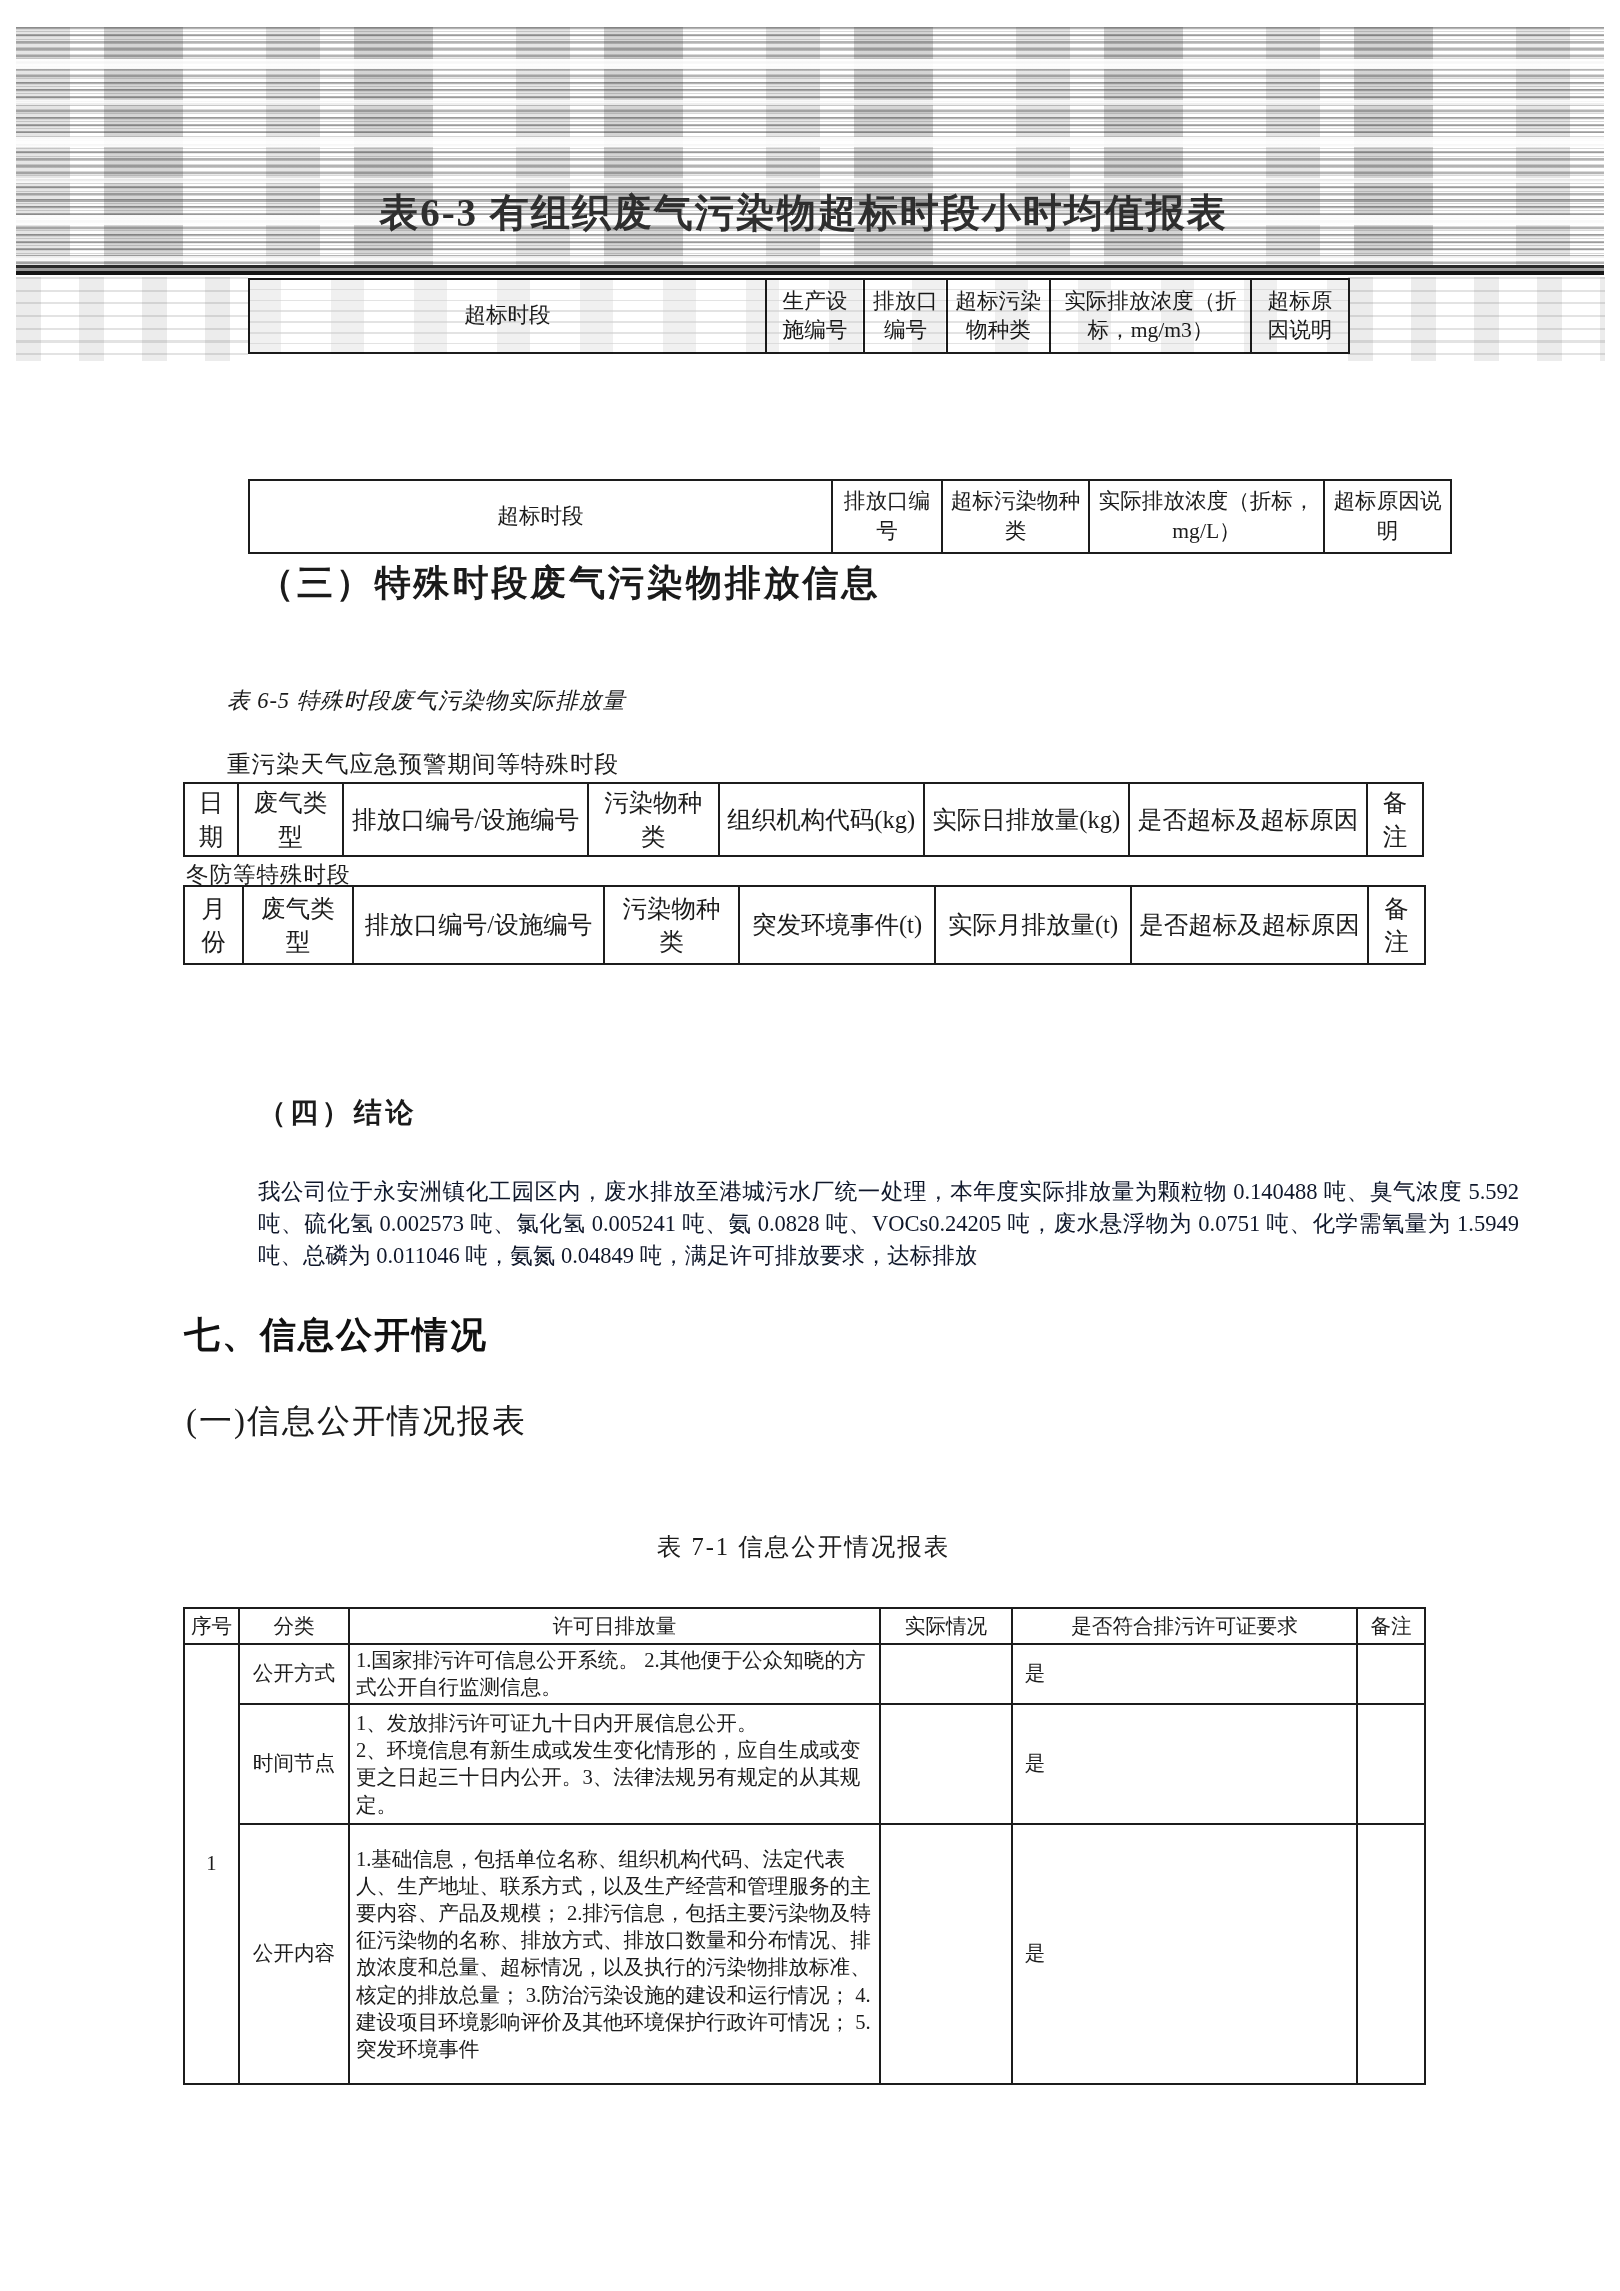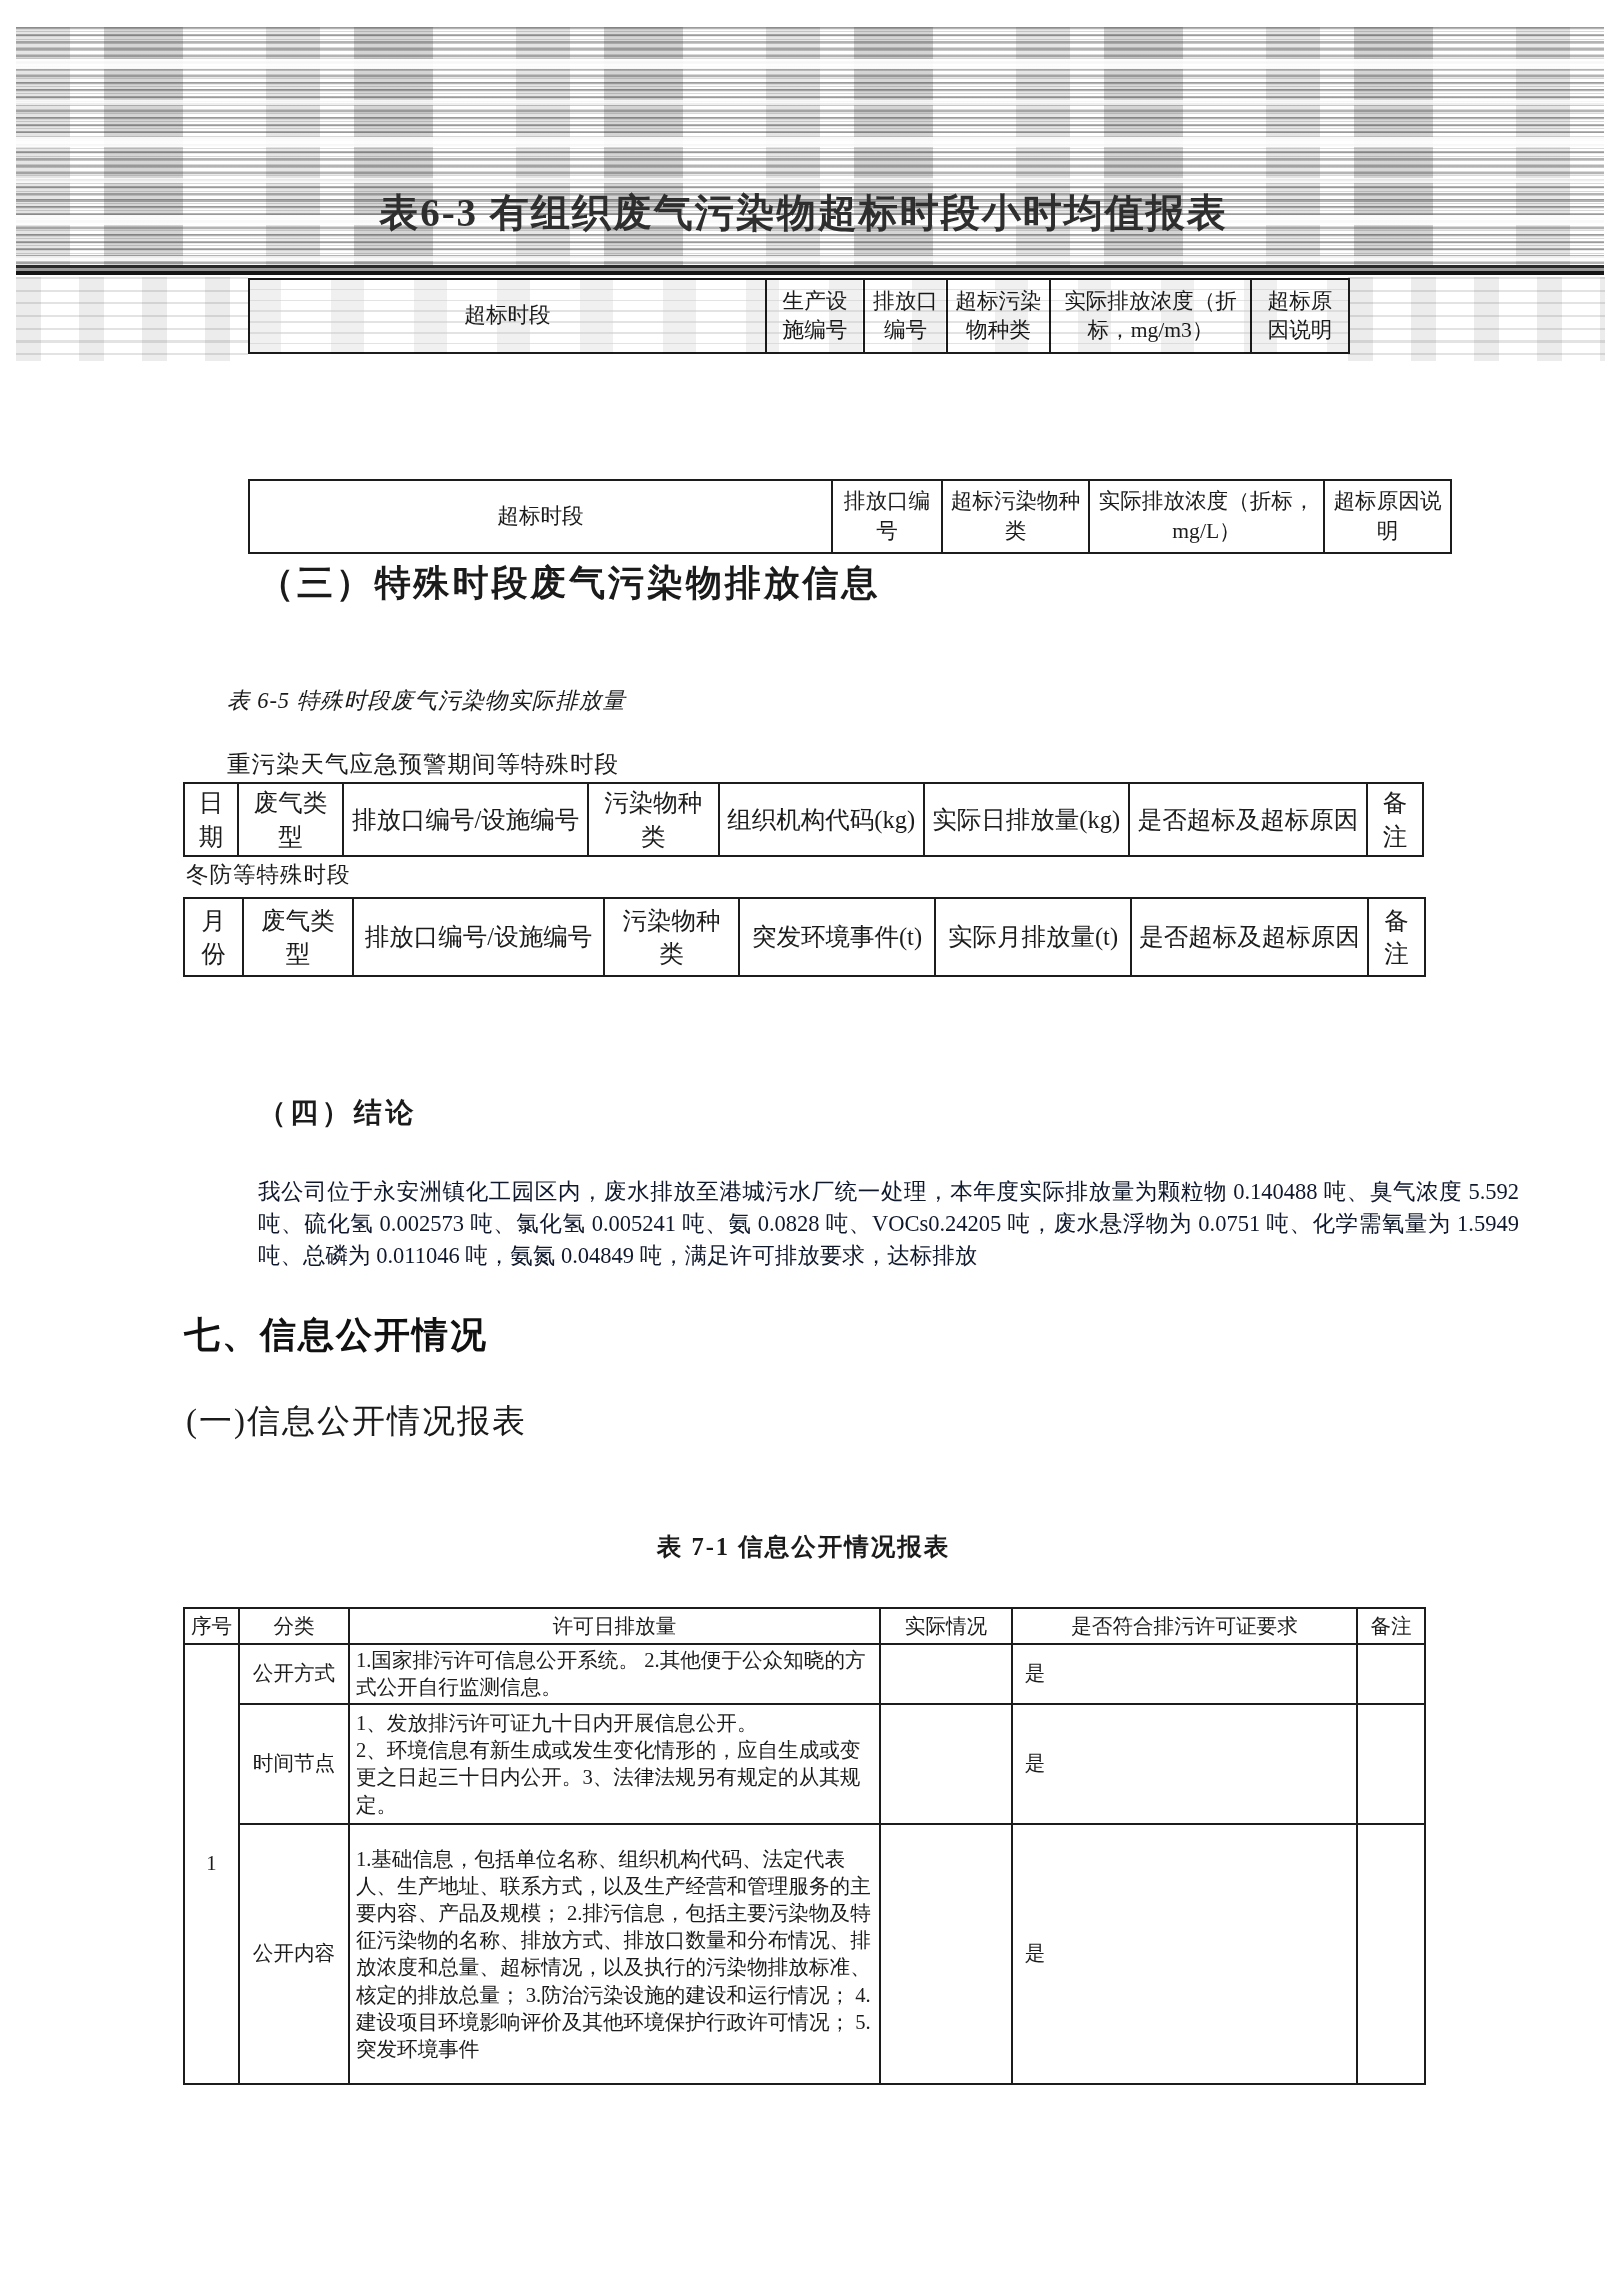--- a/index.html
+++ b/index.html
@@ -49,21 +49,21 @@
   
   table.sheet{border-collapse:collapse;table-layout:fixed;position:absolute;z-index:2;background:transparent;}
   table.sheet td{
     border:2px solid #1c1c1c;text-align:center;vertical-align:middle;
     padding:2px 5.9px;line-height:1.35;overflow:hidden;
   }
   .t63{left:248px;top:278px;width:1100px;height:76px;font-size:21.6px;}
   .t64{left:248px;top:479px;width:1203px;height:75px;font-size:21.6px;}
   .t65a{left:183px;top:782px;width:1241px;height:75px;font-size:24.5px;}
   .t65a td,.t65b td{padding:2px 2px;}
-  .t65b{left:183px;top:885px;width:1241px;height:80px;font-size:24.5px;margin-top:12px;}
+  .t65b{left:183px;top:885px;width:1241px;height:80px;font-size:24.5px;}
   .t71{left:183px;top:1607px;width:1241px;font-size:20.6px;}
   .t71 td{padding:2px 7.8px;}
   .t71 td.cell-content{text-align:left;line-height:1.32;white-space:pre-line;}
   .t71 td.cell-compliant{text-align:left;padding-left:11.8px;}
   .t71 tr.hdr td{line-height:1.2;}
   
   .cap-t64{position:absolute;left:248px;top:402px;width:1203px;text-align:center;font-size:28px;letter-spacing:2px;}
   .sec3{position:absolute;left:258px;top:559px;font-size:36px;font-weight:600;letter-spacing:2.9px;}
   .cap-t65{position:absolute;left:227px;top:685px;font-size:22.5px;letter-spacing:1px;font-style:italic;}
   .label-heavy{position:absolute;left:227px;top:748px;font-size:23.5px;letter-spacing:1px;}
@@ -71,21 +71,21 @@
   .sec4{position:absolute;left:258px;top:1094px;font-size:28px;font-weight:600;letter-spacing:3.9px;}
   .conclusion{
     position:absolute;left:258px;top:1176px;width:1261px;
     font-size:22.5px;line-height:32px;text-align:justify;color:#0f172a;
   }
   .sec7{
     position:absolute;left:184px;top:1311px;font-size:36px;font-weight:700;letter-spacing:2px;
     font-family:"Liberation Sans","DejaVu Sans",sans-serif;color:#111;
   }
   .sec7-sub{position:absolute;left:186px;top:1399px;font-size:33px;font-weight:400;letter-spacing:2px;}
-  .cap-t71{position:absolute;left:183px;top:1530px;width:1241px;text-align:center;font-size:24.5px;letter-spacing:2px;font-weight:bold;}
+  .cap-t71{position:absolute;left:183px;top:1530px;width:1241px;text-align:center;font-size:24.5px;letter-spacing:2px;}
 </style>
 </head>
 <body>
 
 <div class="page">
 
   <div class="noise-top"></div>
   <div class="noise-gaps"></div>
   <div class="noise-darkline"></div>
   <div class="noise-side noise-left"></div>

